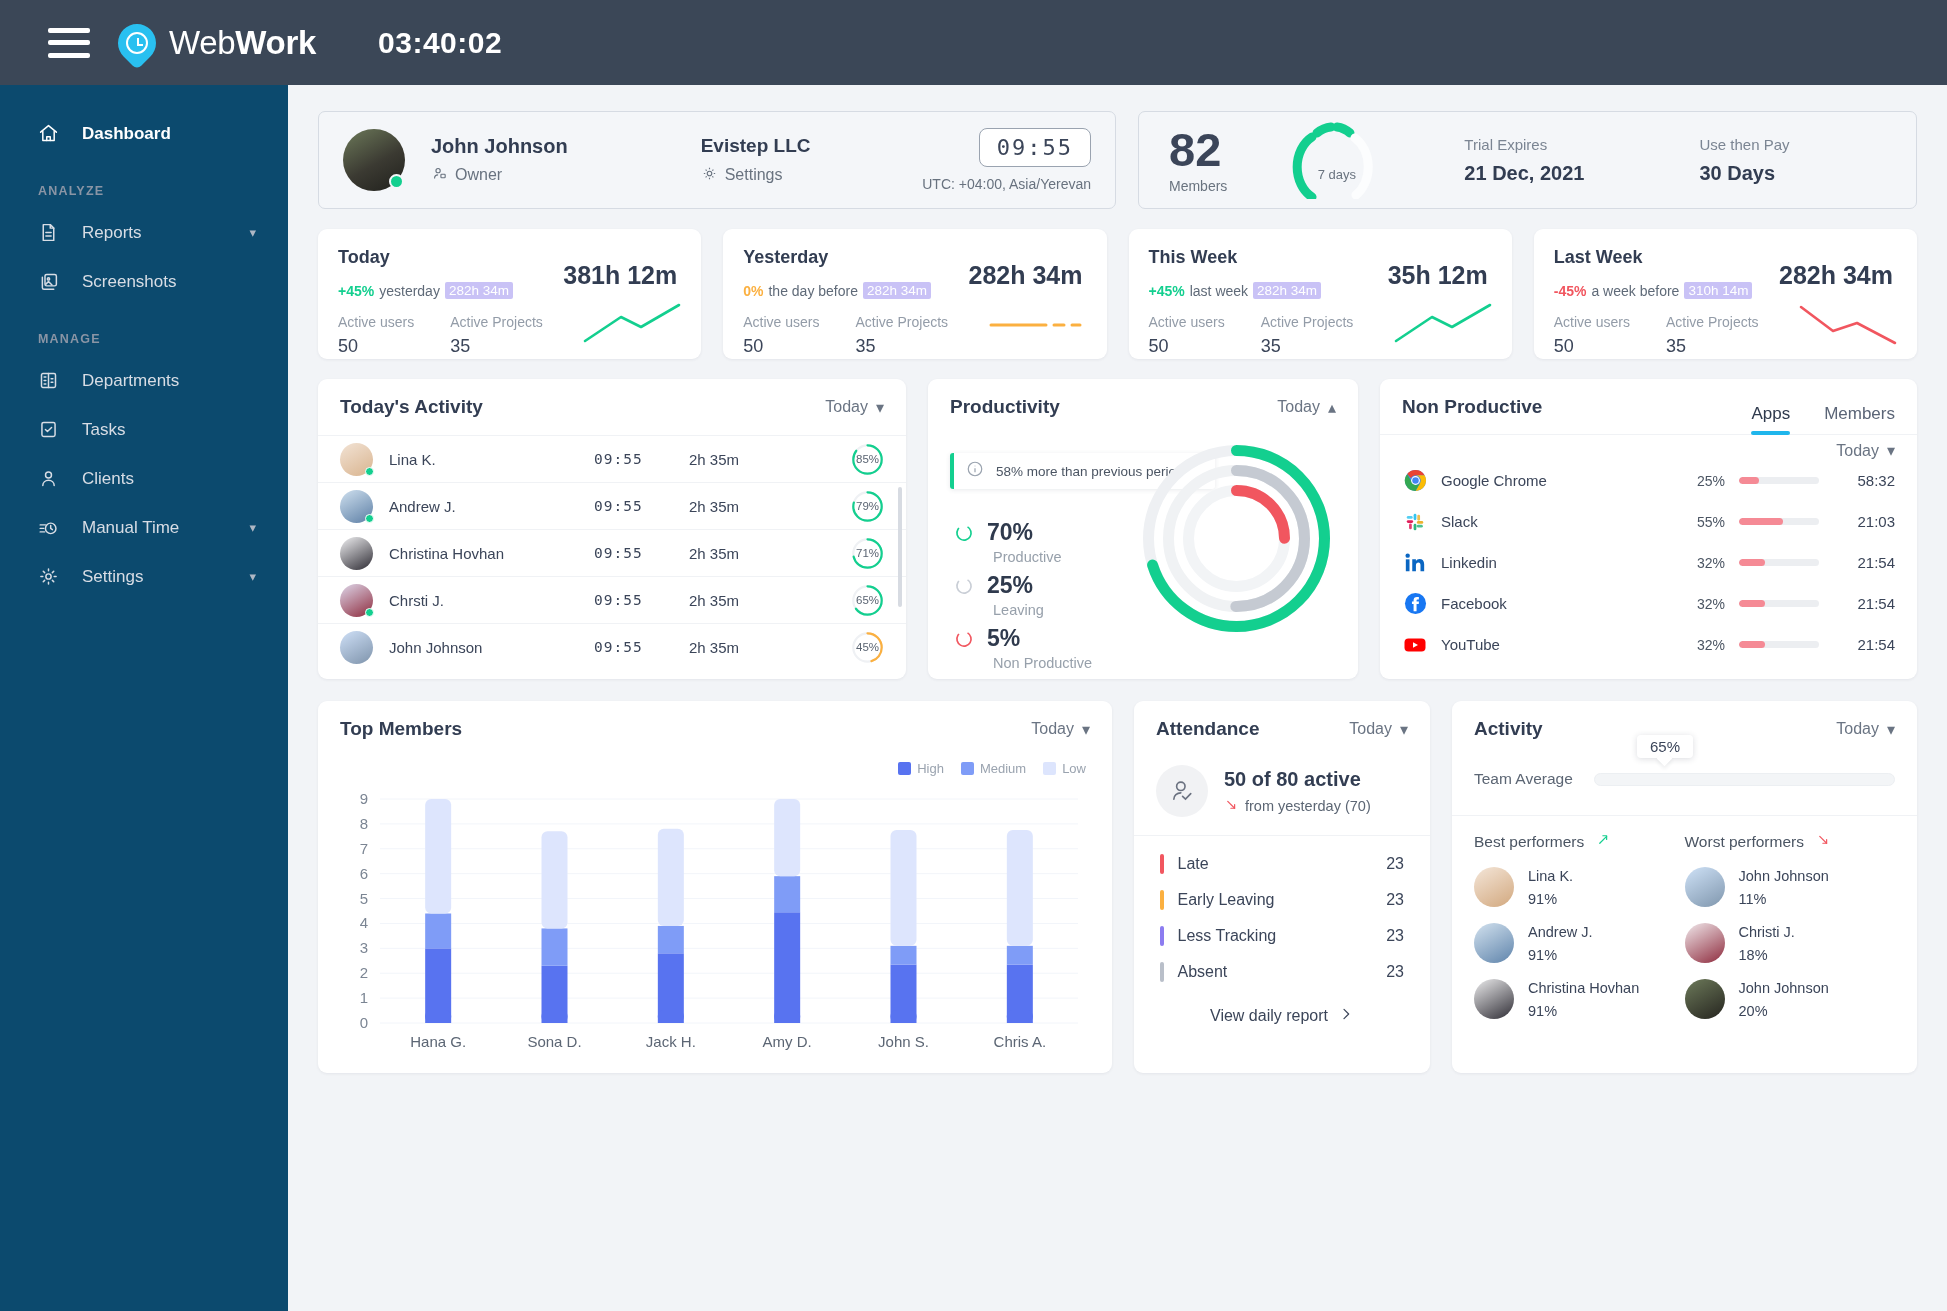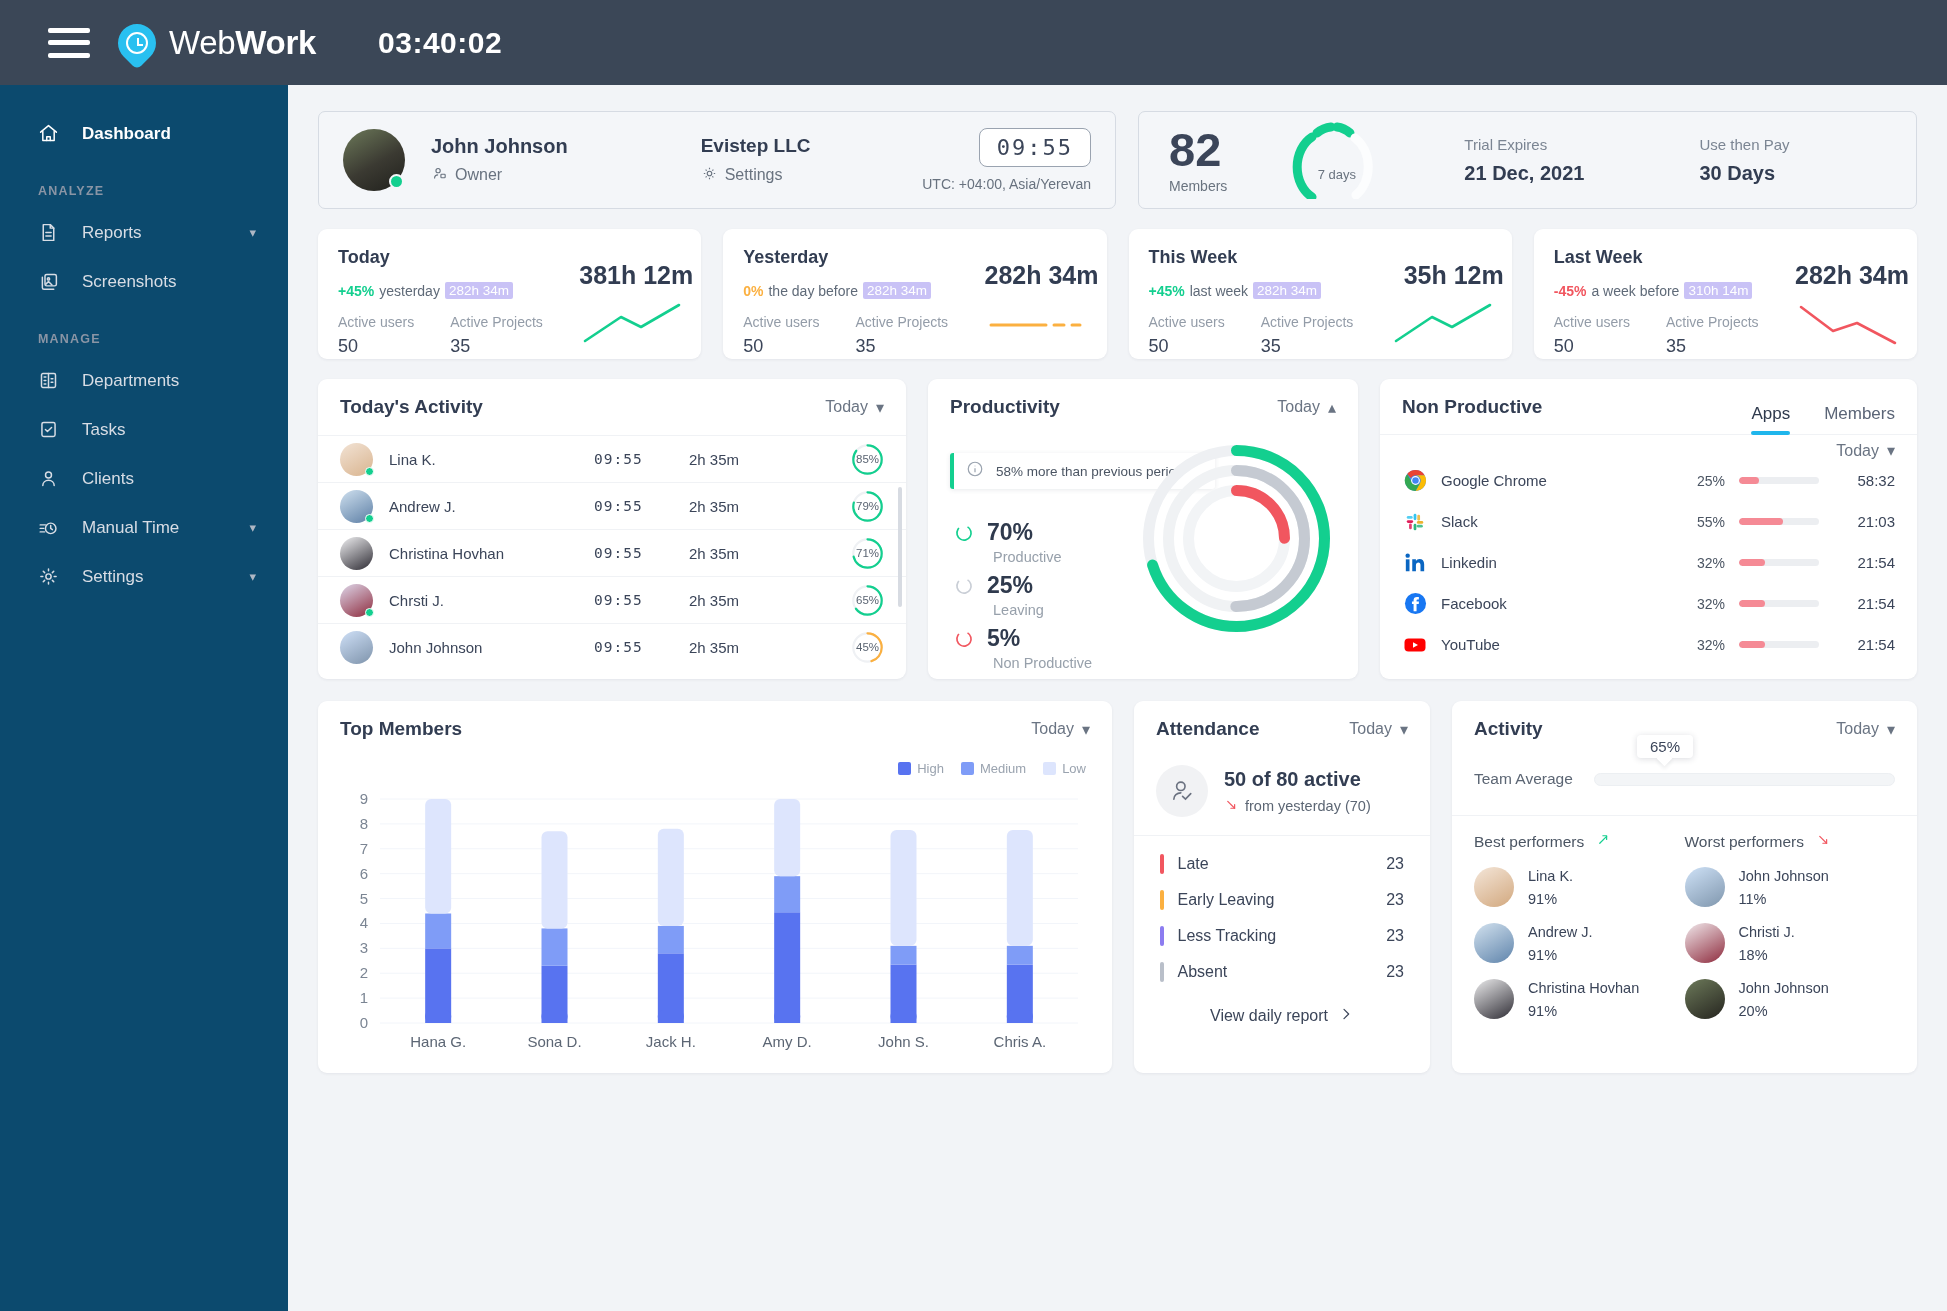--- a/index.html
+++ b/index.html
@@ -98,21 +98,21 @@
   .t-val { font-size:20px; font-weight:700; color:#323d52; margin-top:9px; }
 
   
   .row2 { display:flex; gap:22px; margin-top:20px; height:130px; }
   .stat { flex:1 1 0; padding:18px 20px 0 20px; position:relative; }
   .stat h3 { font-size:18px; font-weight:700; color:#323d52; }
   .stat .delta { margin-top:14px; font-size:14px; color:#5f6a78; display:flex; align-items:center; gap:5px; }
   .delta .pct { font-weight:700; }
   .pct.up { color:#13cf8f; } .pct.flat { color:#fbb040; } .pct.down { color:#f1565f; }
   .hl { background:#c9c2f6; color:#fff; padding:1px 4px; border-radius:2px; font-size:13.5px; }
-  .big-val { position:absolute; right:8px; top:32px; font-size:25px; font-weight:700; color:#323d52; }
+  .big-val { position:absolute; right:24px; top:32px; font-size:25px; font-weight:700; color:#323d52; }
   .sub-row { display:flex; gap:36px; margin-top:15px; }
   .sub-lbl { font-size:14px; color:#939ca8; }
   .sub-val { font-size:18px; color:#3b4559; margin-top:6px; }
   .spark { position:absolute; right:18px; bottom:14px; }
 
   
   .row3 { display:flex; gap:22px; margin-top:20px; height:300px; }
   .panel-hd { display:flex; align-items:center; padding:0 22px; height:56px; }
   .panel-title { font-size:19px; font-weight:700; color:#323d52; }
   .period { margin-left:auto; display:flex; align-items:center; gap:8px; font-size:16px; color:#6a7483; cursor:pointer; }

